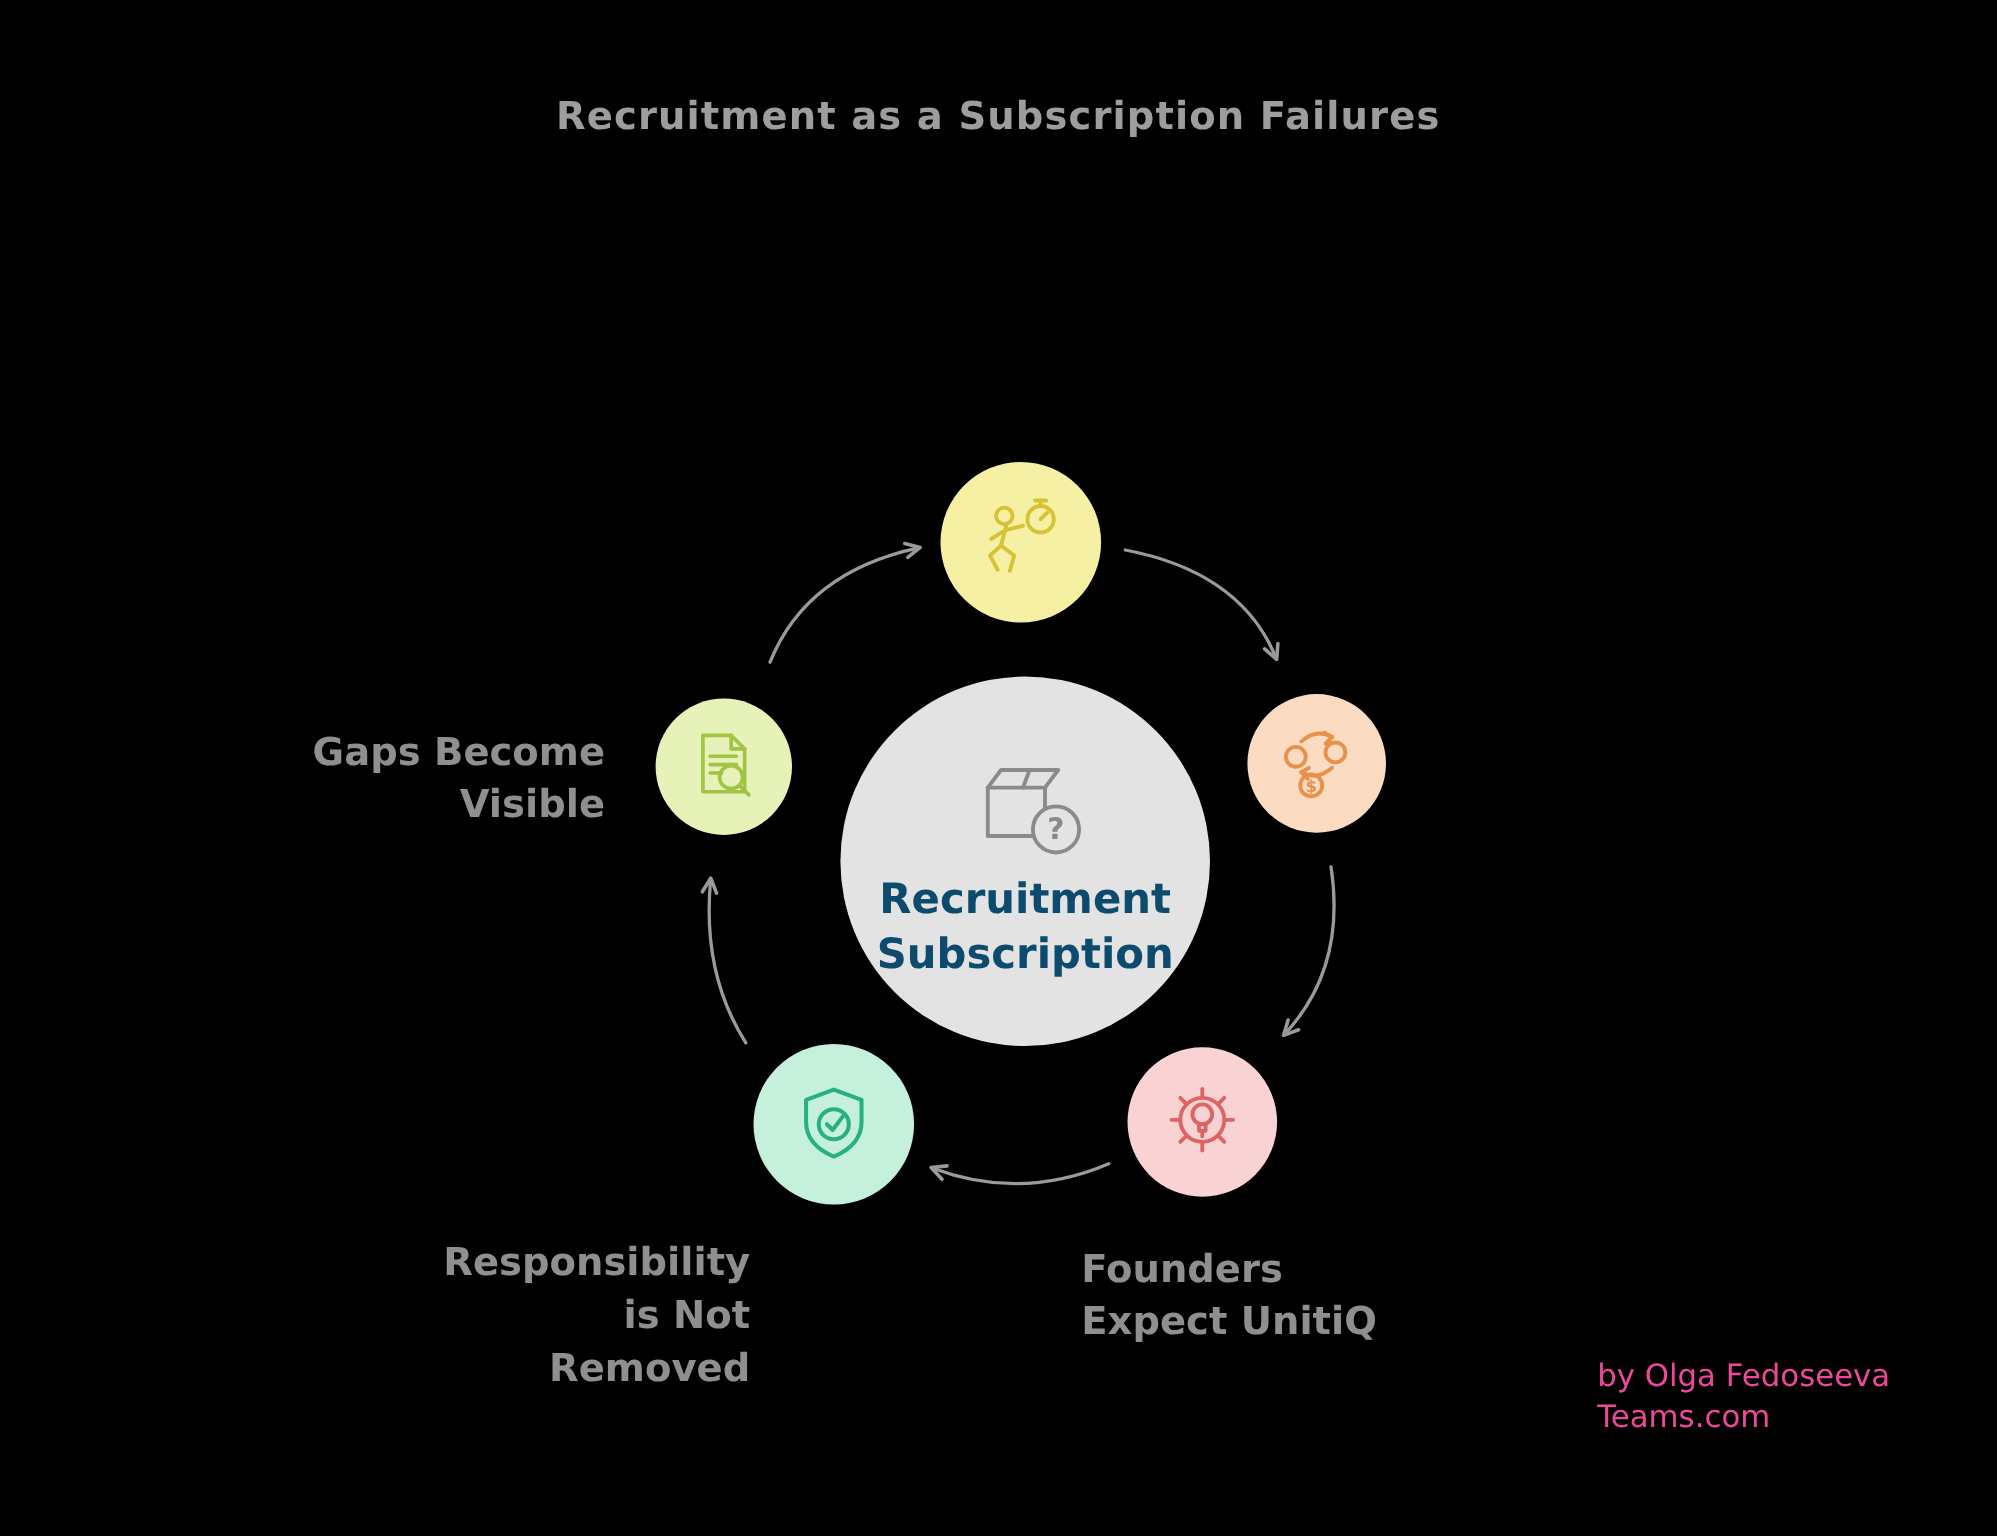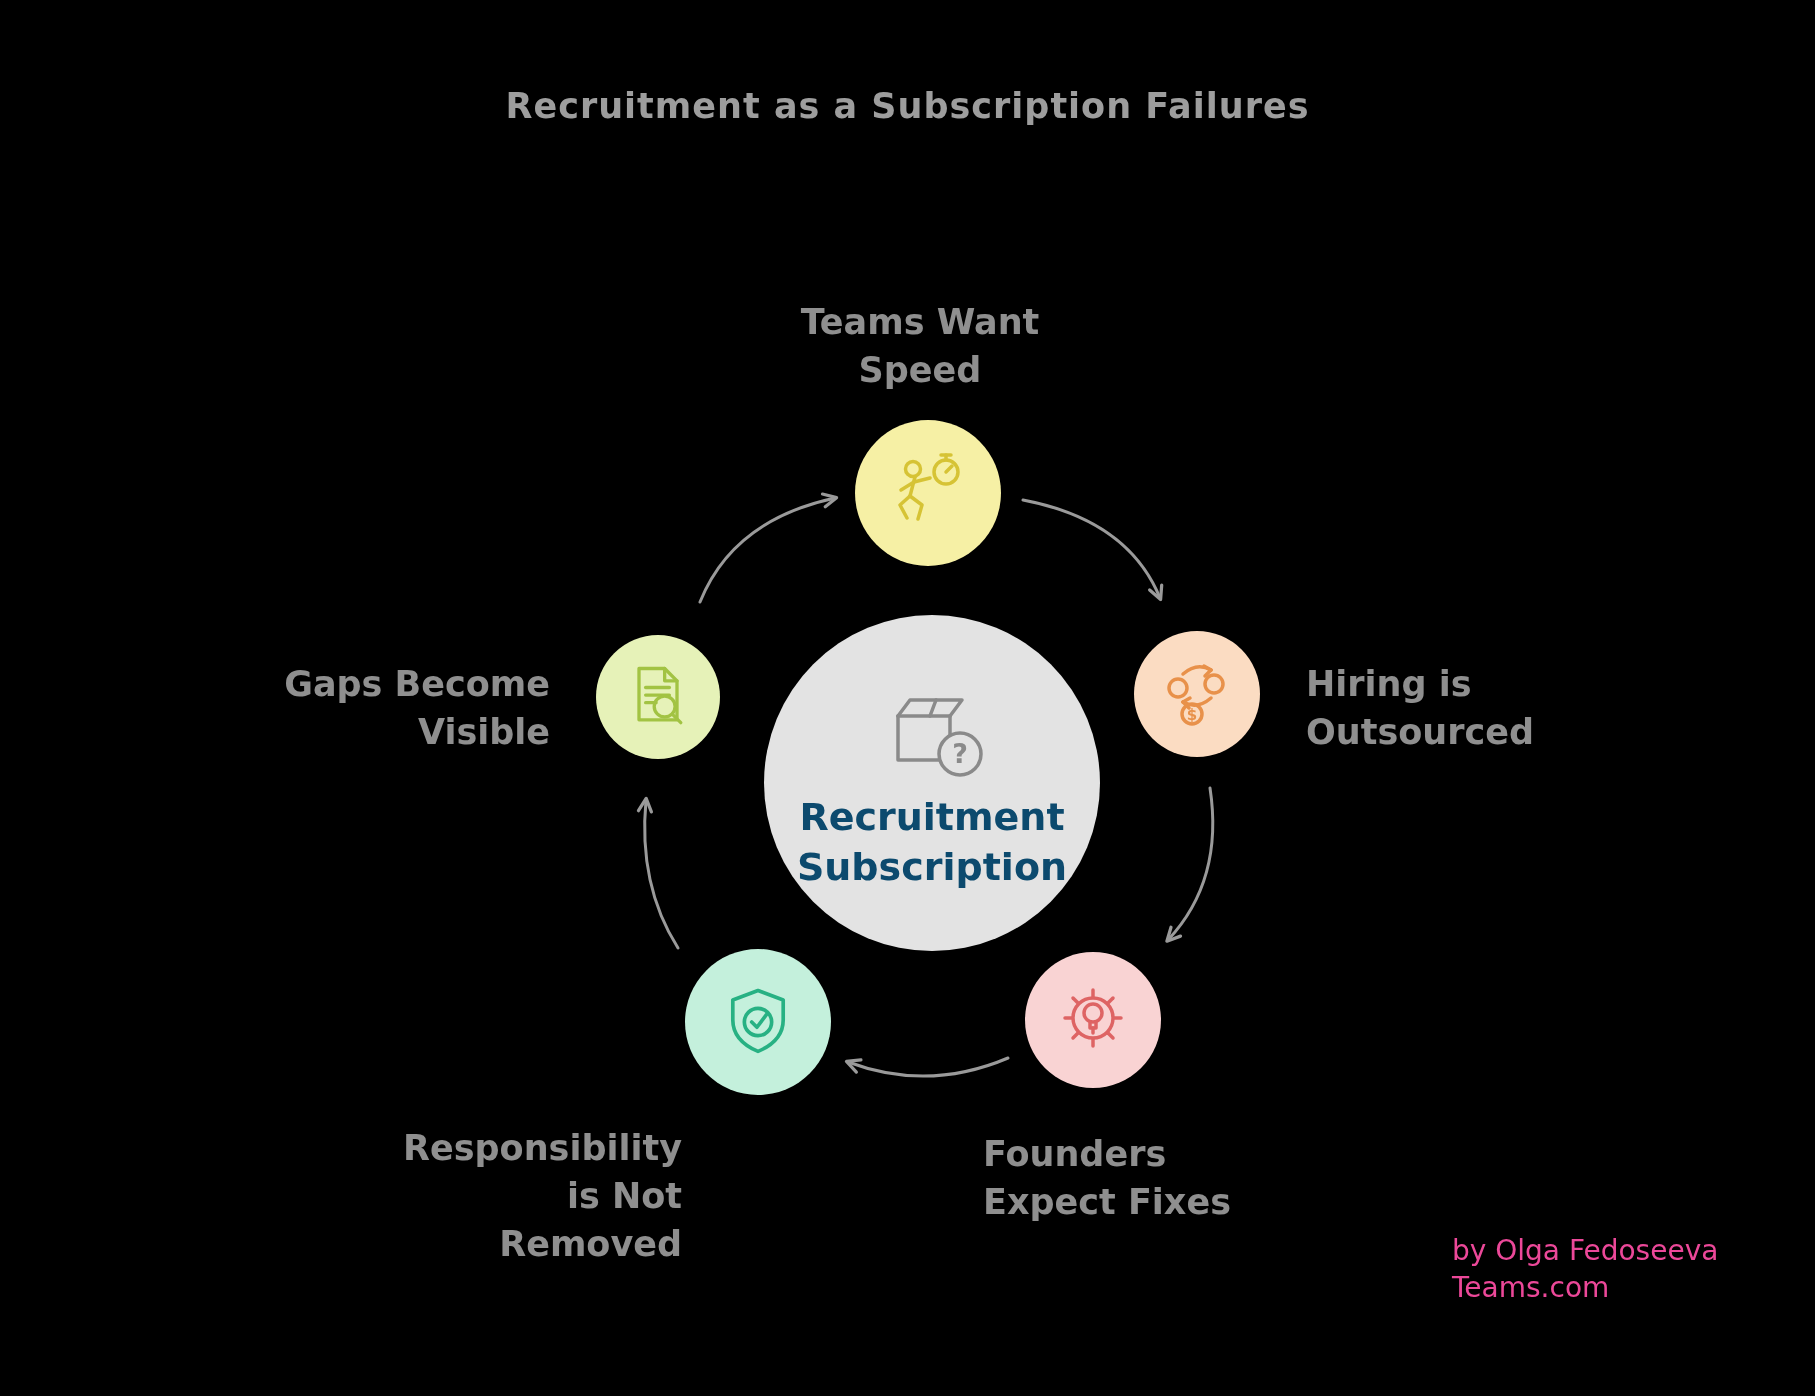--- a/index.html
+++ b/index.html
@@ -195,26 +195,22 @@
         <path d="M47 10 V23 H60"></path>
         <path d="M27 30 H52"></path>
         <path d="M27 38 H52"></path>
         <path d="M27 46 H38"></path>
         <circle cx="47" cy="50" r="11"></circle>
         <path d="M55 58 L64 67"></path>
       </g>
     </svg>
   </div>
 
-  <div class="node-label label-teams">Teams Want
-Speed</div>
-  <div class="node-label label-hiring">Hiring is
-Outsourced</div>
   <div class="node-label label-founders">Founders
-Expect Fixes</div>
+Expect UnitiQ</div>
   <div class="node-label label-resp">Responsibility
 is Not
 Removed</div>
   <div class="node-label label-gaps">Gaps Become
 Visible</div>
 
   <div class="attribution">
     <div>by Olga Fedoseeva</div>
     <div>Teams.com</div>
   </div>

